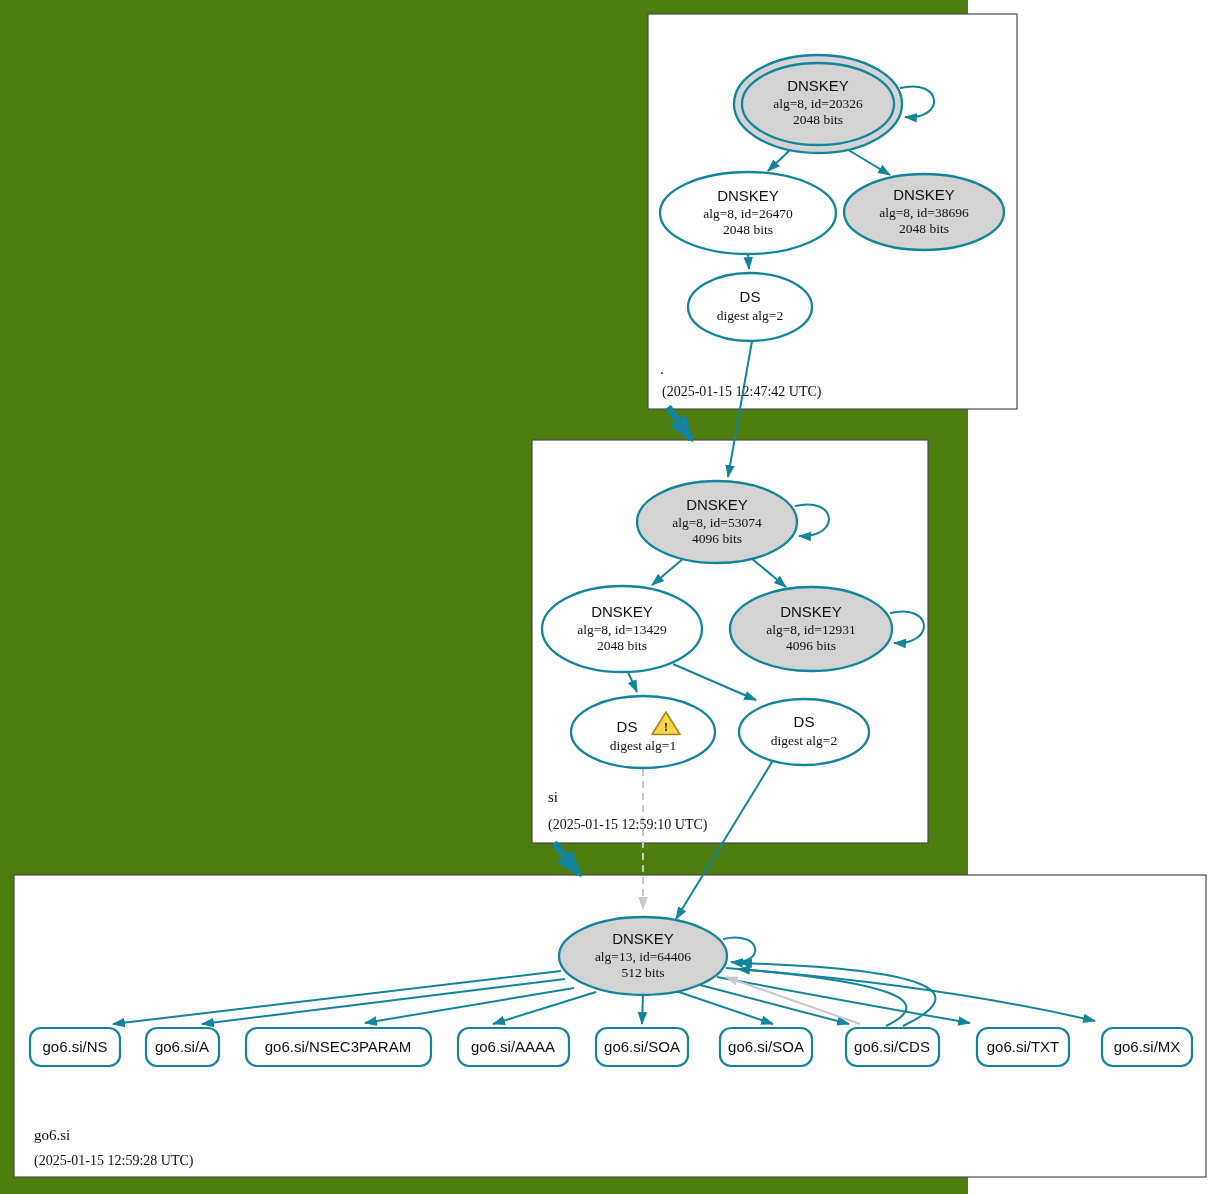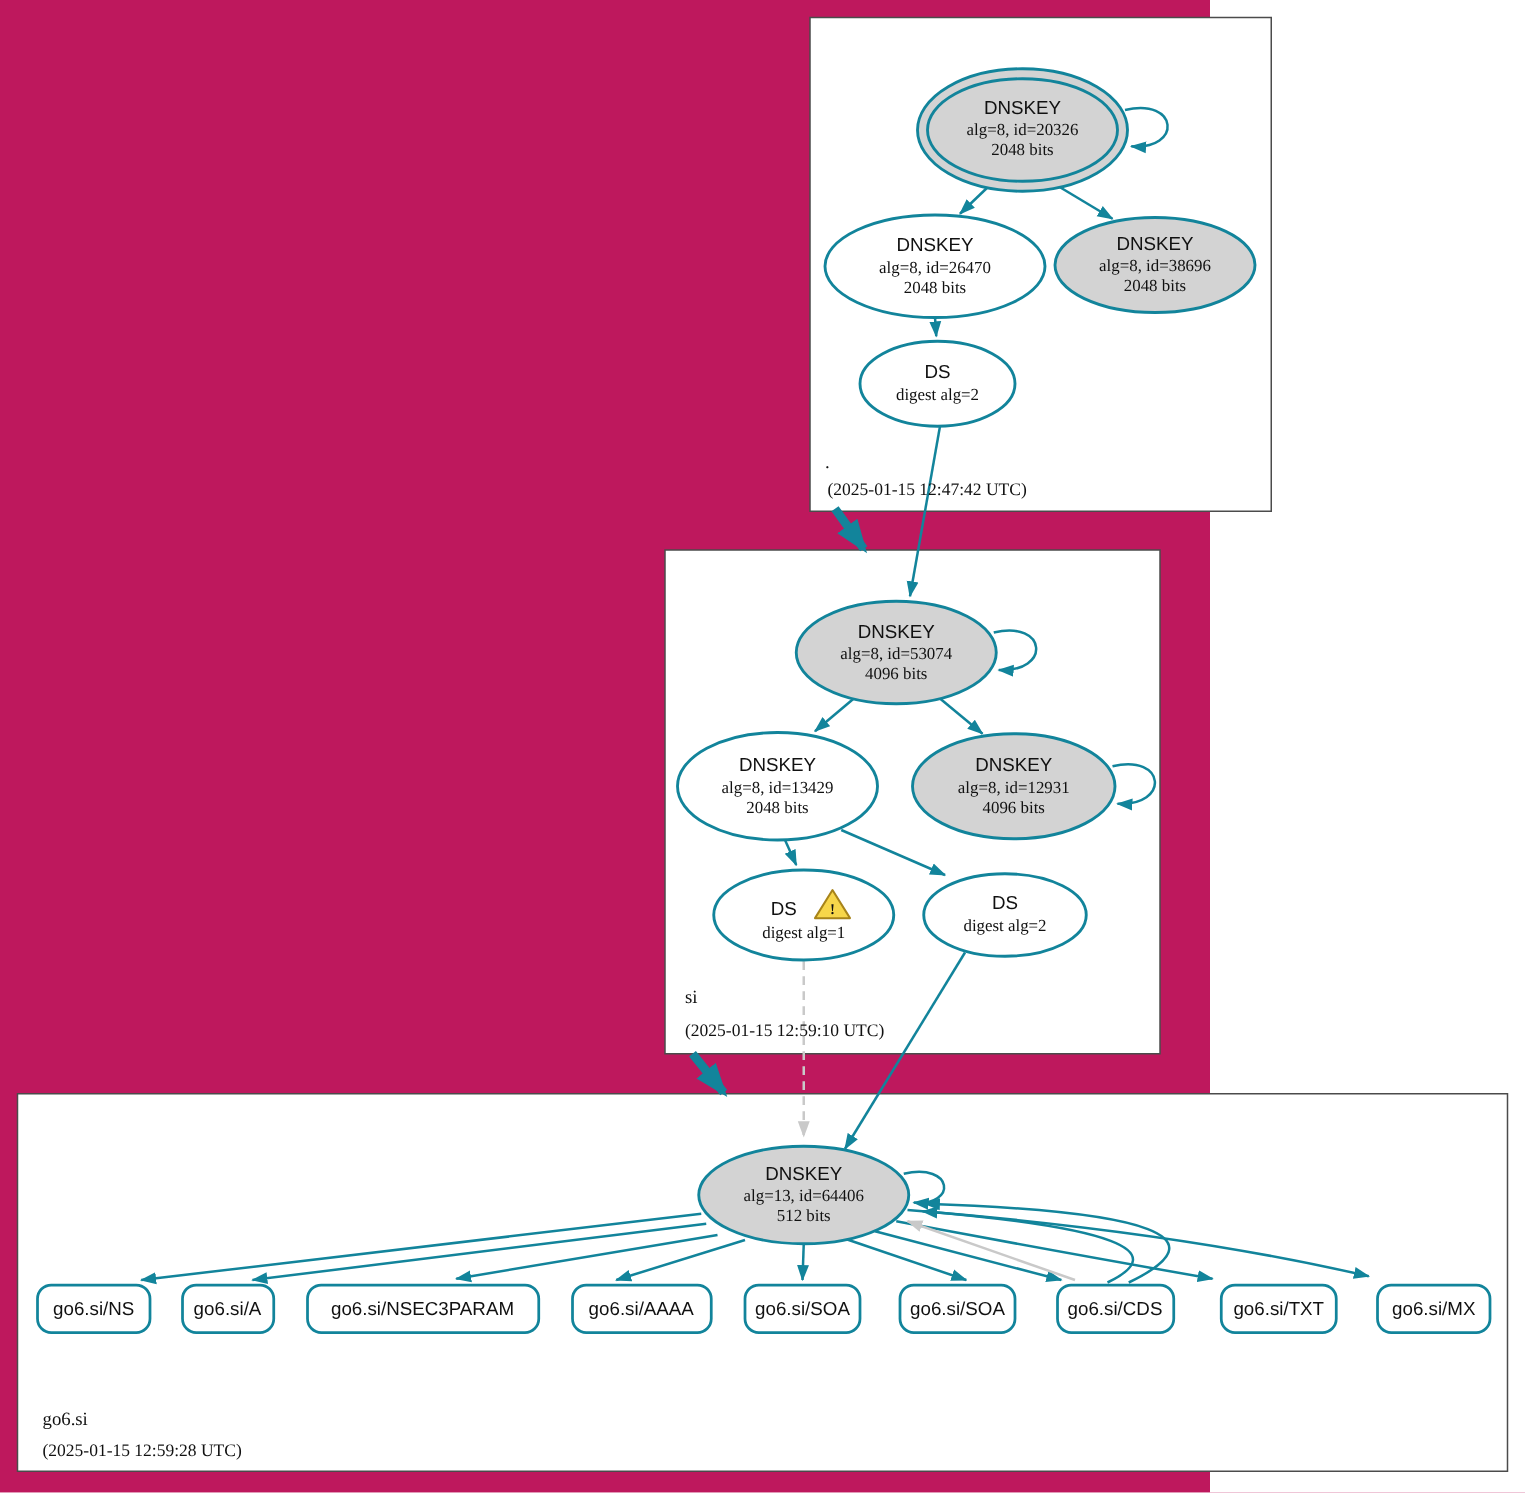--- a/index.html
+++ b/index.html
@@ -2,21 +2,21 @@
 <html style="--teal: #12849b; --egray: #c9c9c9; --kfill: #d3d3d3; --wyellow: #f7d64a;"><head>
 <meta charset="utf-8">
 <style>
   :root{
     --teal:#12849b;
     --egray:#c9c9c9;
     --kfill:#d3d3d3;
     --wyellow:#f7d64a;
   }
   html,body{margin:0;padding:0;background:#ffffff;}
-  .stage{position:relative;width:968px;height:1194px;background:#be185d;}
+  .stage{position:relative;width:968px;height:1194px;background:#4d7c0f;}
   svg{position:absolute;left:0;top:0;}
   .cluster{fill:#ffffff;stroke:#4b4b4b;stroke-width:1.2;}
   .edge{fill:none;stroke:var(--teal);stroke-width:2;}
   .edge-thick{fill:none;stroke:var(--teal);stroke-width:7;}
   .edge-gray{fill:none;stroke:var(--egray);stroke-width:2;}
   .edge-gray-dash{fill:none;stroke:var(--egray);stroke-width:2;stroke-dasharray:7 5;}
   .node{fill:#ffffff;stroke:var(--teal);stroke-width:2.3;}
   .node-gray{fill:var(--kfill);stroke:var(--teal);stroke-width:2.3;}
   .rrbox{fill:#ffffff;stroke:var(--teal);stroke-width:2.2;}
   .nt{font:15px "Liberation Sans", sans-serif;fill:#111;text-anchor:middle;}

